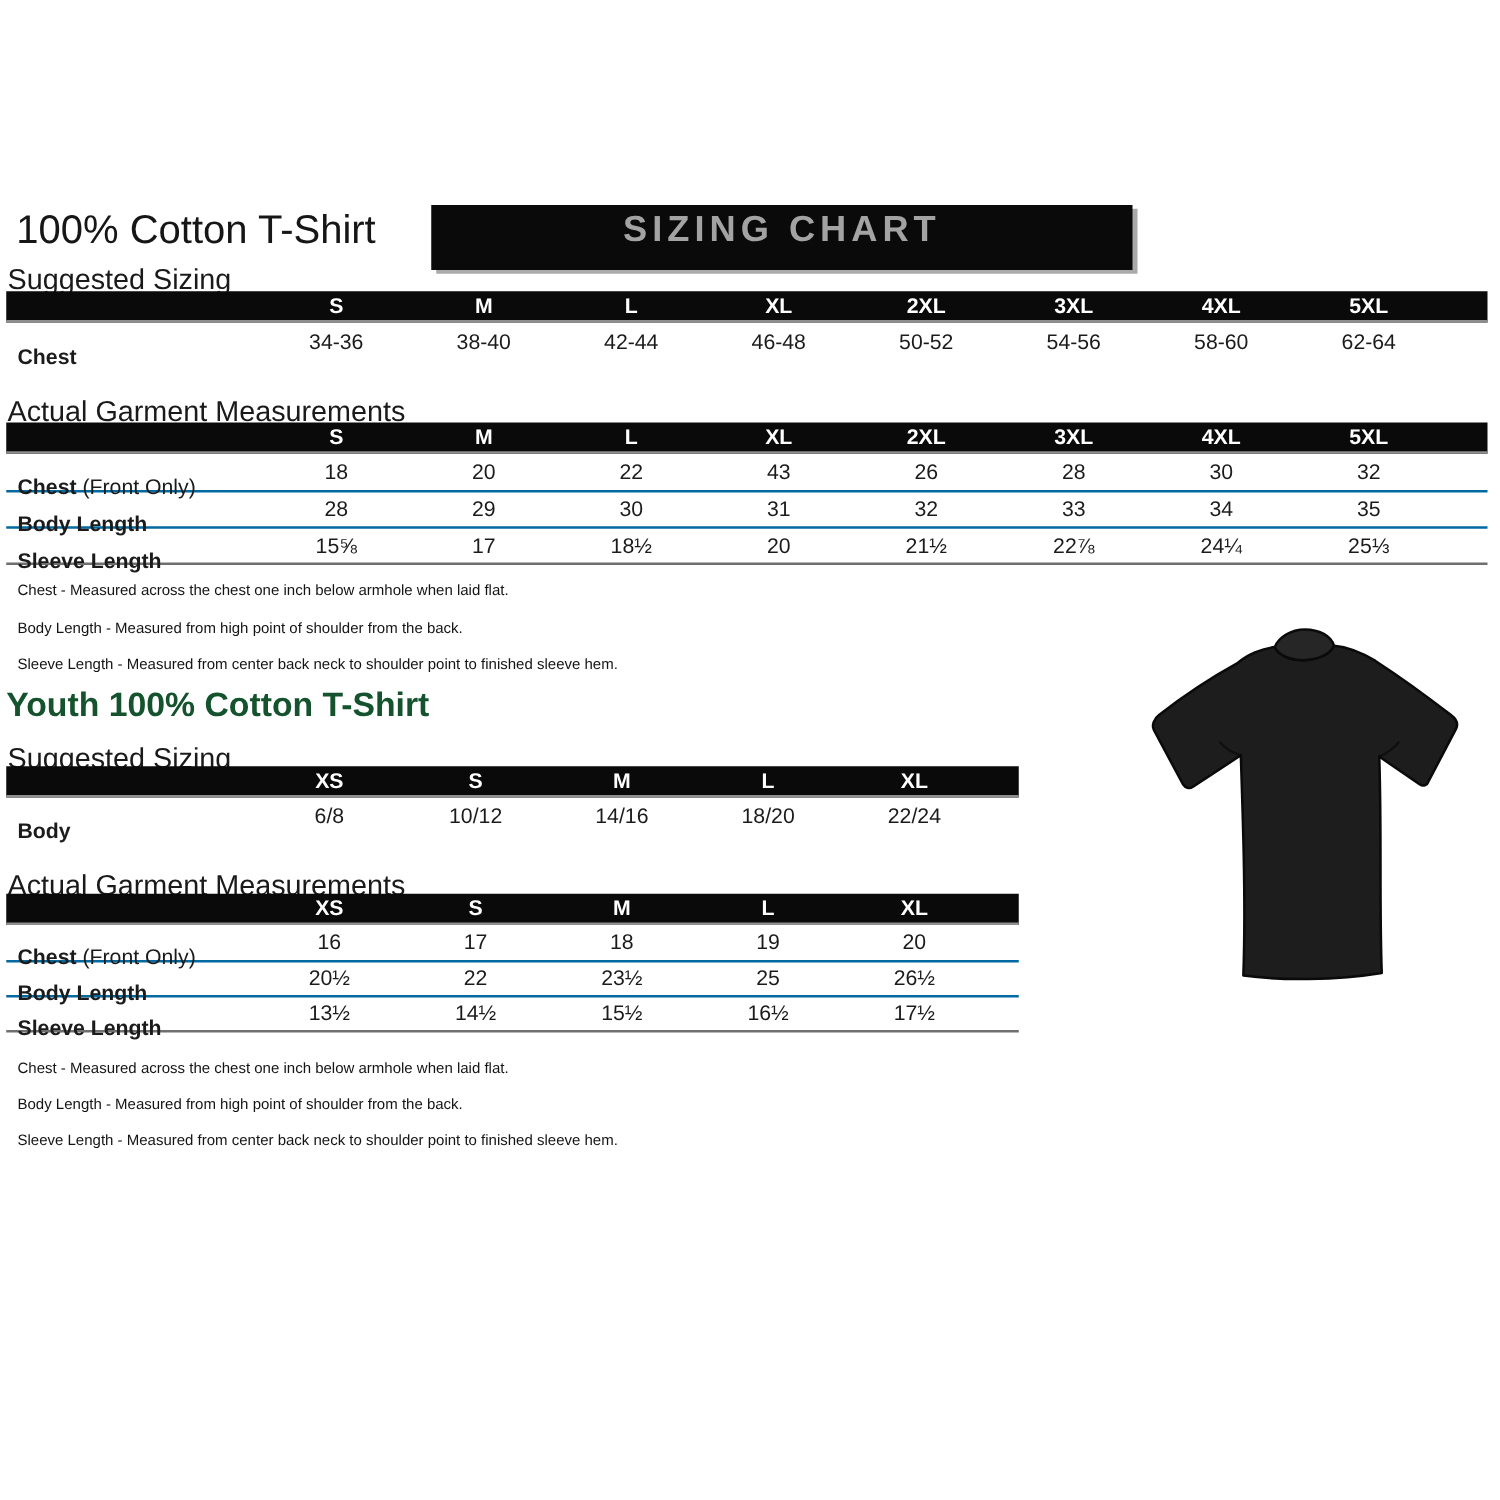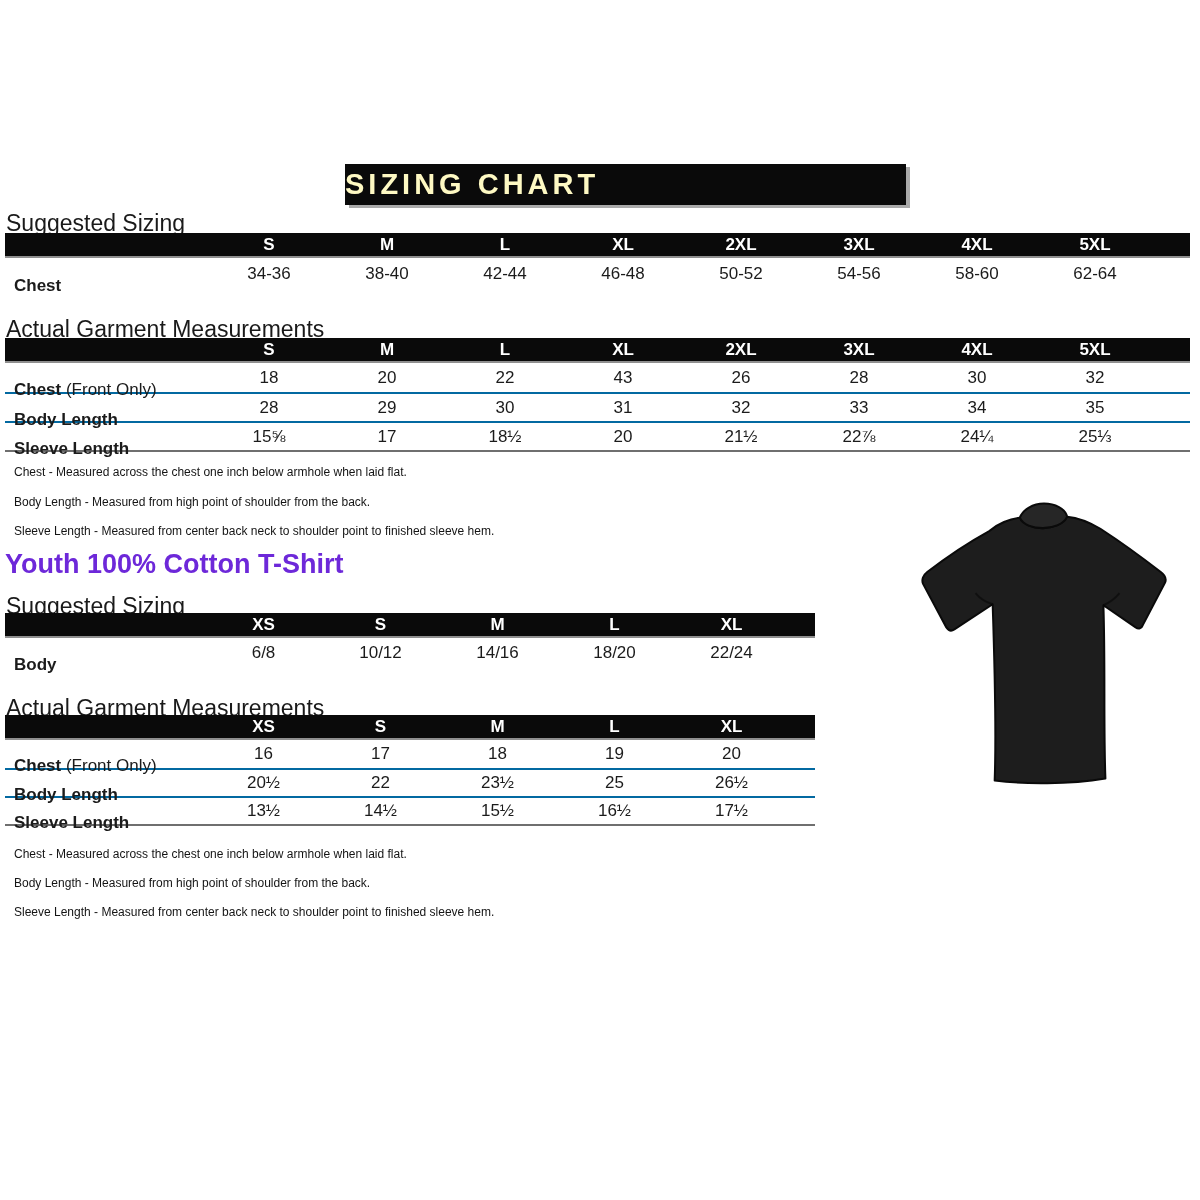--- a/index.html
+++ b/index.html
@@ -1,25 +1,25 @@
 <!DOCTYPE html>
 <html><head>
 <meta charset="utf-8">
 <style>
   * { margin:0; padding:0; box-sizing:border-box; }
   body { background:#fff; font-family:"Liberation Sans","DejaVu Sans",sans-serif; }
   .page { position:relative; width:1200px; height:1200px; background:#ffffff; overflow:hidden; color:#1a1a1a; }
 
   .title { position:absolute; left:13px; top:165px; font-size:32px; font-weight:400; color:#161616; }
-  .banner { position:absolute; left:345px; top:164px; width:561px; height:41px; background:#0a0a0a;
-            color:#fef9c3; font-size:29px; font-weight:700; letter-spacing:4px; text-align:left;
+  .banner { position:absolute; left:345px; top:164px; width:561px; height:52px; background:#0a0a0a;
+            color:#a3a3a3; font-size:29px; font-weight:700; letter-spacing:4px; text-align:center;
             line-height:41px; box-shadow:4px 3px 0 #aaaaaa; }
 
   .slabel { position:absolute; left:6px; font-size:23px; color:#1a1a1a; }
-  .youth-title { position:absolute; left:5px; top:549px; font-size:27px; font-weight:700; color:#6d28d9; }
+  .youth-title { position:absolute; left:5px; top:549px; font-size:27px; font-weight:700; color:#14532d; }
 
   .tbl { position:absolute; left:5px; }
   .w-adult { width:1185px; }
   .w-youth { width:810px; }
 
   .agrid { display:grid; grid-template-columns:205px repeat(8,118px) 1fr; }
   .ygrid { display:grid; grid-template-columns:200px repeat(5,117px) 1fr; }
 
   .hbar { background:#0a0a0a; color:#ffffff; height:25px; border-bottom:2px solid #8f8f8f; }
   .hbar .hcell { font-size:17px; font-weight:700; text-align:center; line-height:23px; }
@@ -39,20 +39,21 @@
   .notes { position:absolute; left:14px; font-size:12px; color:#141414; }
   .notes .note { line-height:29.5px; white-space:nowrap; }
 
   .tshirt { position:absolute; left:893px; top:473px; width:302px; height:338px; }
 </style>
 </head>
 <body>
 
 <div class="page">
 
+  <div class="title">100% Cotton T-Shirt</div>
   <div class="banner">SIZING CHART</div>
 
   <div class="slabel" style="top:210px">Suggested Sizing</div>
   <div class="tbl w-adult" style="top:233px">
     <div class="hbar agrid">
       <div class="hcell lbl"></div>
       <div class="hcell">S</div>
       <div class="hcell">M</div>
       <div class="hcell">L</div>
       <div class="hcell">XL</div>

